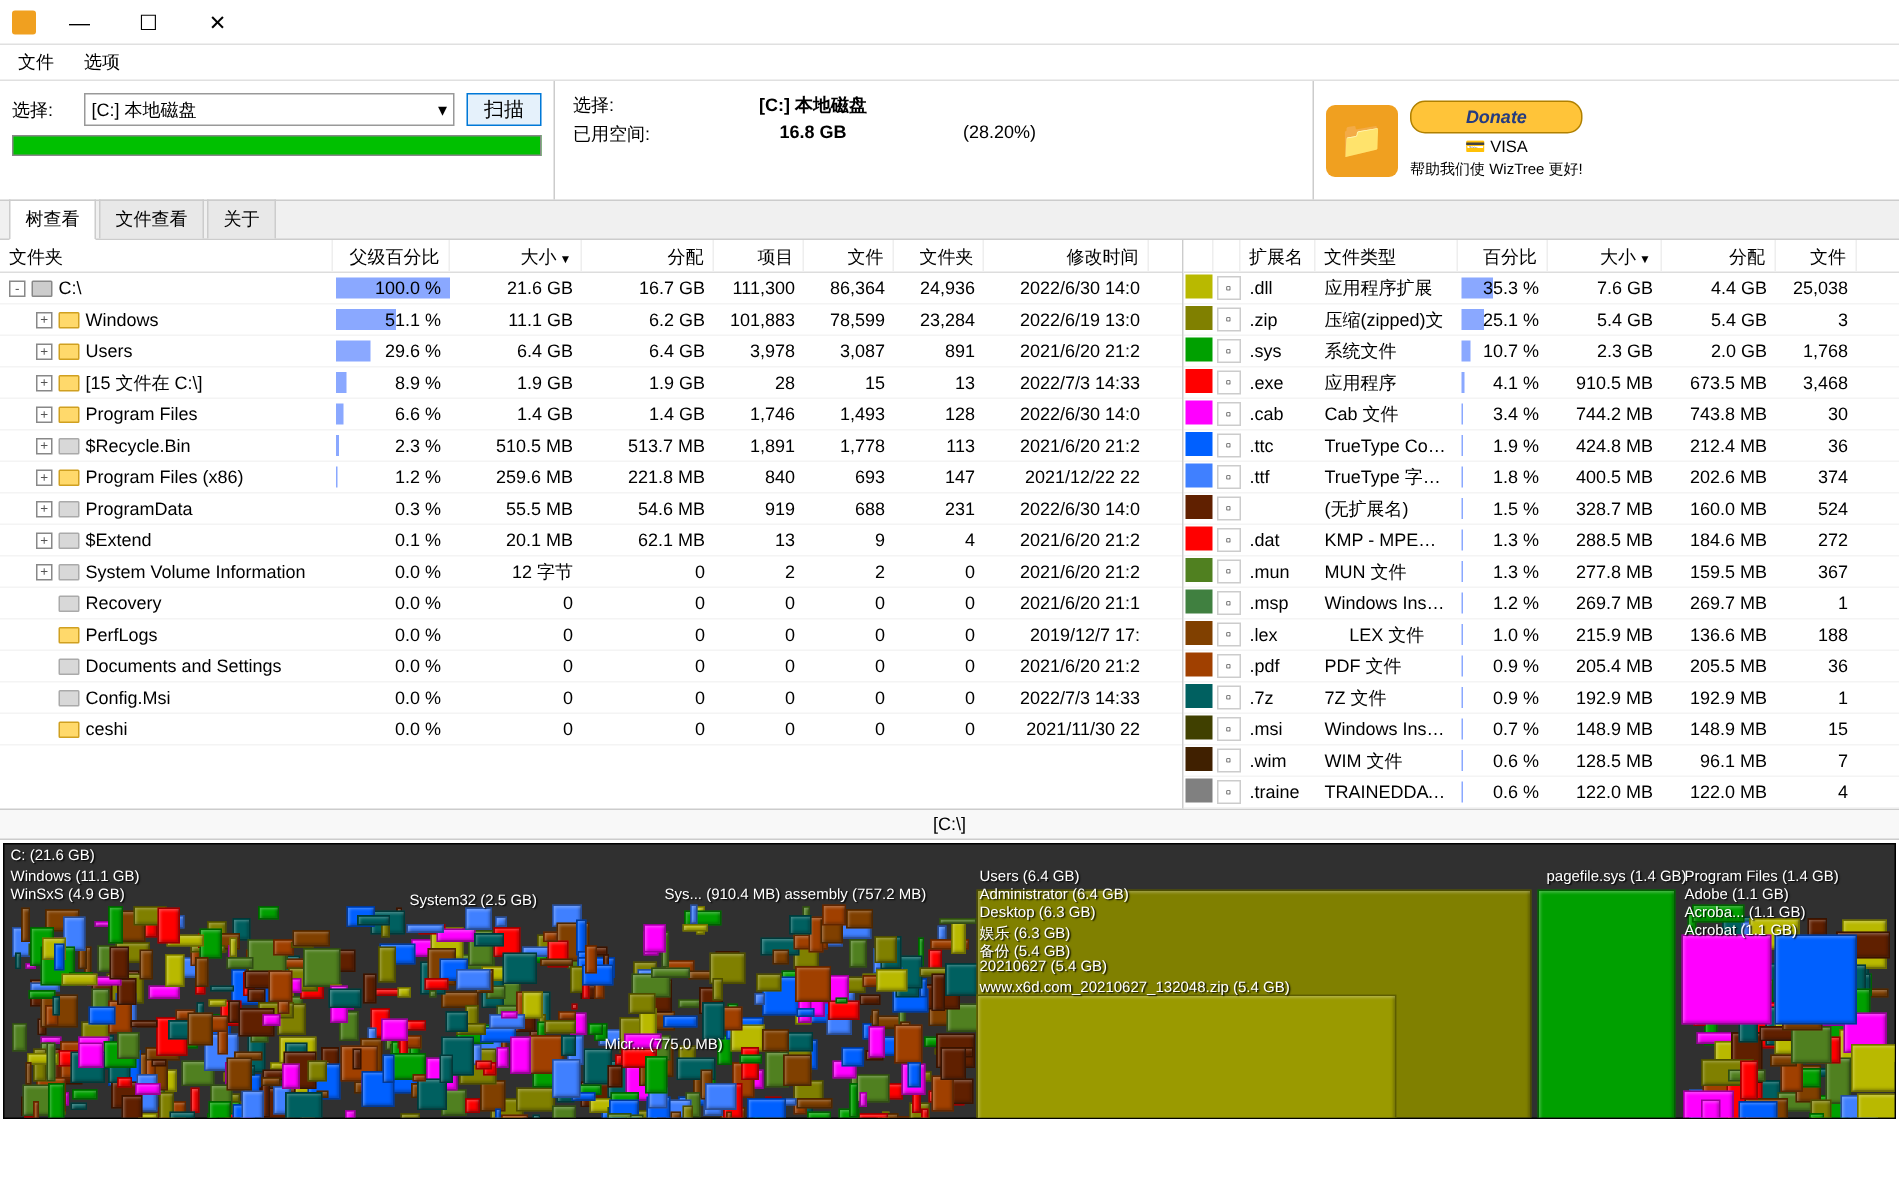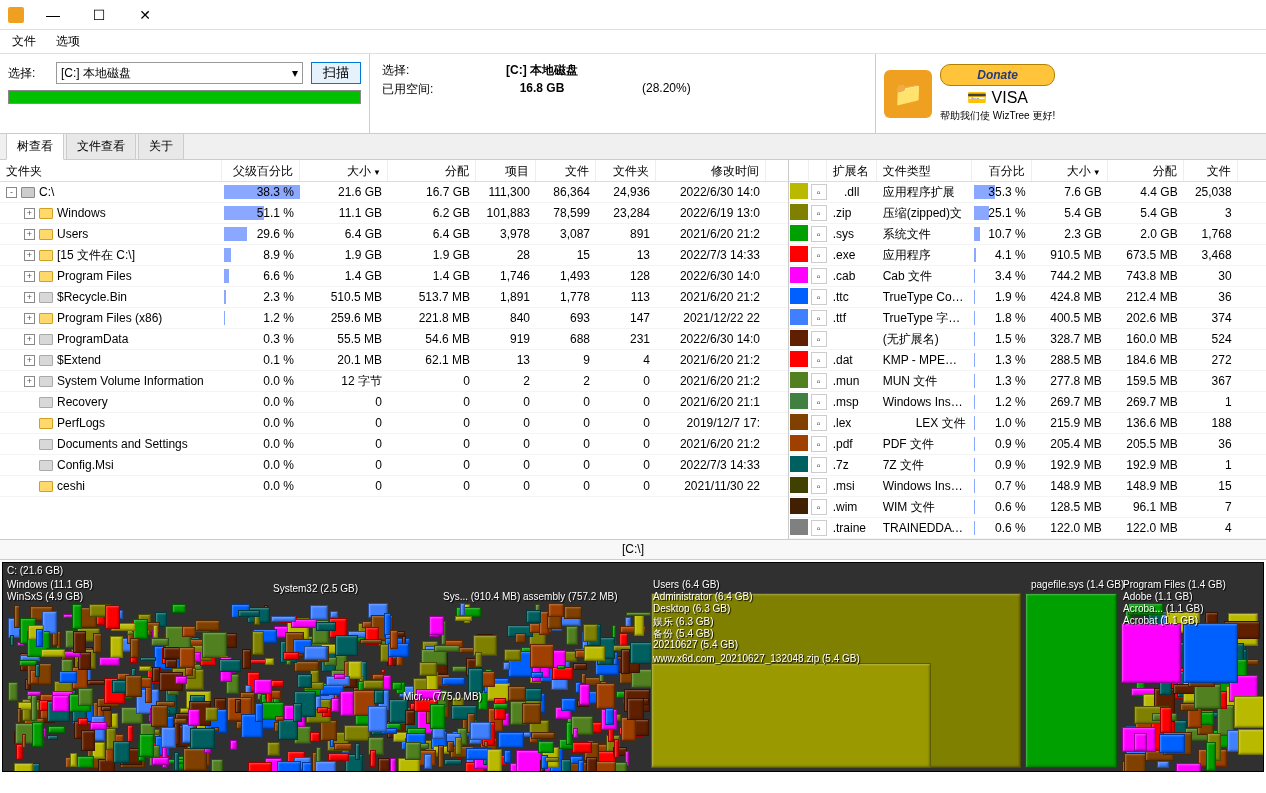--- a/index.html
+++ b/index.html
@@ -25,21 +25,21 @@
 .info-row { display: flex; margin-bottom: 2px; }
 .info-label { width: 60px; }
 .info-val { width: 200px; text-align: center; font-weight: bold; }
 .info-pct { }
 .top-right { width: 390px; display: flex; align-items: center; padding: 4px 8px; gap: 8px; }
 .app-icon { width: 48px; height: 48px; background: #f0a020; border-radius: 6px; display:flex;align-items:center;justify-content:center;font-size:24px; }
 .app-info { flex: 1; font-size: 11px; }
 .app-title { font-weight: bold; color: #003399; font-size: 14px; }
 .donate-col { text-align: center; }
 .donate-btn { background: #ffc439; border: 1px solid #b08000; border-radius: 10px; padding: 3px 20px; cursor: pointer; color: #253b80; font-weight: bold; font-style: italic; }
-.paycards { font-size:16px; margin-top:2px; }
+.paycards { font-size:11px; margin-top:2px; }
 .help-txt { font-size: 10px; margin-top:2px; }
 .tabs { height: 26px; display: flex; align-items: flex-end; padding: 0 6px; gap: 2px; background: #f0f0f0; border-bottom: 1px solid #ccc; }
 .tab { padding: 4px 10px; border: 1px solid #ccc; border-bottom: none; background: #e8e8e8; cursor: pointer; }
 .tab.active { background: #fff; border-bottom: 1px solid #fff; position: relative; top: 1px; }
 .tables { display: flex; height: 380px; border-bottom: 1px solid #ccc; }
 .tree-pane { flex: 1.65; overflow: hidden; display: flex; flex-direction: column; border-right: 1px solid #ccc; }
 .ext-pane { flex: 1; overflow: hidden; display: flex; flex-direction: column; }
 .thead { display: flex; height: 22px; background: #fff; border-bottom: 1px solid #ddd; font-size: 12px; }
 .th { padding: 3px 6px; border-right: 1px solid #eee; text-align: right; overflow: hidden; white-space: nowrap; cursor: pointer; }
 .th:first-child { text-align: left; }
@@ -54,21 +54,21 @@
 .pct-cell { position: relative; }
 .pct-bar { position: absolute; left: 2px; top: 2px; bottom: 2px; background: #8aa8ff; z-index: 0; }
 .pct-text { position: relative; z-index: 1; }
 .ext-color { width: 18px; height: 16px; display: inline-block; }
 .ext-icon { width: 16px; height: 16px; display: inline-flex; align-items:center; justify-content:center; font-size:10px; border:1px solid #ccc; background:#fff; }
 .tree-cols .c0 { width: 222px; } .tree-cols .c1 { width: 78px; } .tree-cols .c2 { width: 88px; } .tree-cols .c3 { width: 88px; } .tree-cols .c4 { width: 60px; } .tree-cols .c5 { width: 60px; } .tree-cols .c6 { width: 60px; } .tree-cols .c7 { width: 110px; }
 .ext-cols .c0 { width: 20px; padding:2px 1px; } .ext-cols .c1 { width: 18px; padding:2px 0; } .ext-cols .c2 { width: 50px; text-align:left; } .ext-cols .c3 { width: 95px; text-align:left; } .ext-cols .c4 { width: 60px; } .ext-cols .c5 { width: 76px; } .ext-cols .c6 { width: 76px; } .ext-cols .c7 { width: 54px; }
 .hscroll { height:16px; overflow-x:scroll; }
 .hscroll-inner { width:120%; height:1px; }
 .path-bar { height: 20px; text-align: center; padding: 2px; font-size: 12px; background: #f8f8f8; border-bottom: 1px solid #ccc; }
-.treemap { flex: 1; background: #303030; position: relative; overflow: hidden; border: 1px solid #000; margin: 2px; height: 210px; }
+.treemap { flex: 1; background: #303030; position: relative; overflow: hidden; border: 1px solid #000; margin: 2px; height: 184px; }
 .tm-label { position: absolute; color: #fff; font-size: 10px; text-shadow: 1px 1px 1px #000; z-index: 5; white-space: nowrap; pointer-events: none; }
 .tm-block { position: absolute; border: 1px solid rgba(0,0,0,0.4); box-shadow: inset 1px 1px 2px rgba(255,255,255,0.3), inset -1px -1px 2px rgba(0,0,0,0.3); }
 .sort-ind { font-size: 8px; margin-left: 2px; }
 </style>
 </head>
 <body>
 
 <div class="titlebar">
   <span class="icon"></span>
   <div class="win-controls">
@@ -136,21 +136,21 @@
       <div class="th c6">文件夹</div>
       <div class="th c7">修改时间</div>
     </div>
     <div class="tbody" id="tree-body">
         <div class="trow">
     <div class="td name c0" style="padding-left:6px">
             <span class="expander">-</span>
             <span class="drive-icon"></span>
             <span>C:\</span>
           </div>
-    <div class="td c1 pct-cell"><div class="pct-bar" style="width:100%"></div><span class="pct-text">38.3 %</span></div>
+    <div class="td c1 pct-cell"><div class="pct-bar" style="width:100%"></div><span class="pct-text">100.0 %</span></div>
     <div class="td c2">21.6 GB</div>
     <div class="td c3">16.7 GB</div>
     <div class="td c4">111,300</div>
     <div class="td c5">86,364</div>
     <div class="td c6">24,936</div>
     <div class="td c7">2022/6/30 14:0</div>
         </div>
         <div class="trow">
     <div class="td name c0" style="padding-left:24px">
             <span class="expander">+</span>
@@ -360,21 +360,21 @@
       <div class="th c3" style="text-align:left">文件类型</div>
       <div class="th c4">百分比</div>
       <div class="th c5"><span>大小</span><span class="sort-ind">▼</span></div>
       <div class="th c6">分配</div>
       <div class="th c7">文件</div>
     </div>
     <div class="tbody" id="ext-body">
         <div class="trow">
     <div class="td c0"><span class="ext-color" style="background:#b9b900"></span></div>
     <div class="td c1"><span class="ext-icon">▫</span></div>
-    <div class="td c2" style="text-align:center">.dll</div>
+    <div class="td c2" style="text-align:left">.dll</div>
     <div class="td c3" style="text-align:left">应用程序扩展</div>
     <div class="td c4 pct-cell"><div class="pct-bar" style="width:35%"></div><span class="pct-text">35.3 %</span></div>
     <div class="td c5">7.6 GB</div>
     <div class="td c6">4.4 GB</div>
     <div class="td c7">25,038</div>
         </div>
         <div class="trow">
     <div class="td c0"><span class="ext-color" style="background:#808000"></span></div>
     <div class="td c1"><span class="ext-icon">▫</span></div>
     <div class="td c2" style="text-align:left">.zip</div>
@@ -471,21 +471,21 @@
     <div class="td c3" style="text-align:left">Windows Installe</div>
     <div class="td c4 pct-cell"><div class="pct-bar" style="width:1%"></div><span class="pct-text">1.2 %</span></div>
     <div class="td c5">269.7 MB</div>
     <div class="td c6">269.7 MB</div>
     <div class="td c7">1</div>
         </div>
         <div class="trow">
     <div class="td c0"><span class="ext-color" style="background:#804000"></span></div>
     <div class="td c1"><span class="ext-icon">▫</span></div>
     <div class="td c2" style="text-align:left">.lex</div>
-    <div class="td c3" style="text-align:right">LEX 文件</div>
+    <div class="td c3" style="text-align:center">LEX 文件</div>
     <div class="td c4 pct-cell"><div class="pct-bar" style="width:1%"></div><span class="pct-text">1.0 %</span></div>
     <div class="td c5">215.9 MB</div>
     <div class="td c6">136.6 MB</div>
     <div class="td c7">188</div>
         </div>
         <div class="trow">
     <div class="td c0"><span class="ext-color" style="background:#a04000"></span></div>
     <div class="td c1"><span class="ext-icon">▫</span></div>
     <div class="td c2" style="text-align:left">.pdf</div>
     <div class="td c3" style="text-align:left">PDF 文件</div>
@@ -537,21 +537,21 @@
       </div>
   </div>
 </div>
 
 <div class="path-bar">[C:\]</div>
 
 <div class="treemap" id="treemap">
   <div class="tm-label" style="left:4px;top:2px">C: (21.6 GB)</div>
 <div class="tm-label" style="left: 4px; top: 16px;">Windows (11.1 GB)</div>
     <div class="tm-label" style="left: 4px; top: 28px;">WinSxS (4.9 GB)</div>
-    <div class="tm-label" style="left: 270px; top: 20px;">System32 (2.5 GB)</div>
+    <div class="tm-label" style="left: 270px; top: 32px;">System32 (2.5 GB)</div>
     <div class="tm-label" style="left: 440px; top: 28px;">Sys... (910.4 MB)</div>
     <div class="tm-label" style="left: 520px; top: 28px;">assembly (757.2 MB)</div>
     <div class="tm-label" style="left: 400px; top: 128px;">Micr... (775.0 MB)</div>
     <div class="tm-label" style="left: 650px; top: 16px;">Users (6.4 GB)</div>
     <div class="tm-label" style="left: 650px; top: 28px;">Administrator (6.4 GB)</div>
     <div class="tm-label" style="left: 650px; top: 40px;">Desktop (6.3 GB)</div>
     <div class="tm-label" style="left: 650px; top: 52px;">娱乐 (6.3 GB)</div>
     <div class="tm-label" style="left: 650px; top: 64px;">备份 (5.4 GB)</div>
     <div class="tm-label" style="left: 650px; top: 76px;">20210627 (5.4 GB)</div>
     <div class="tm-label" style="left: 650px; top: 90px;">www.x6d.com_20210627_132048.zip (5.4 GB)</div>

